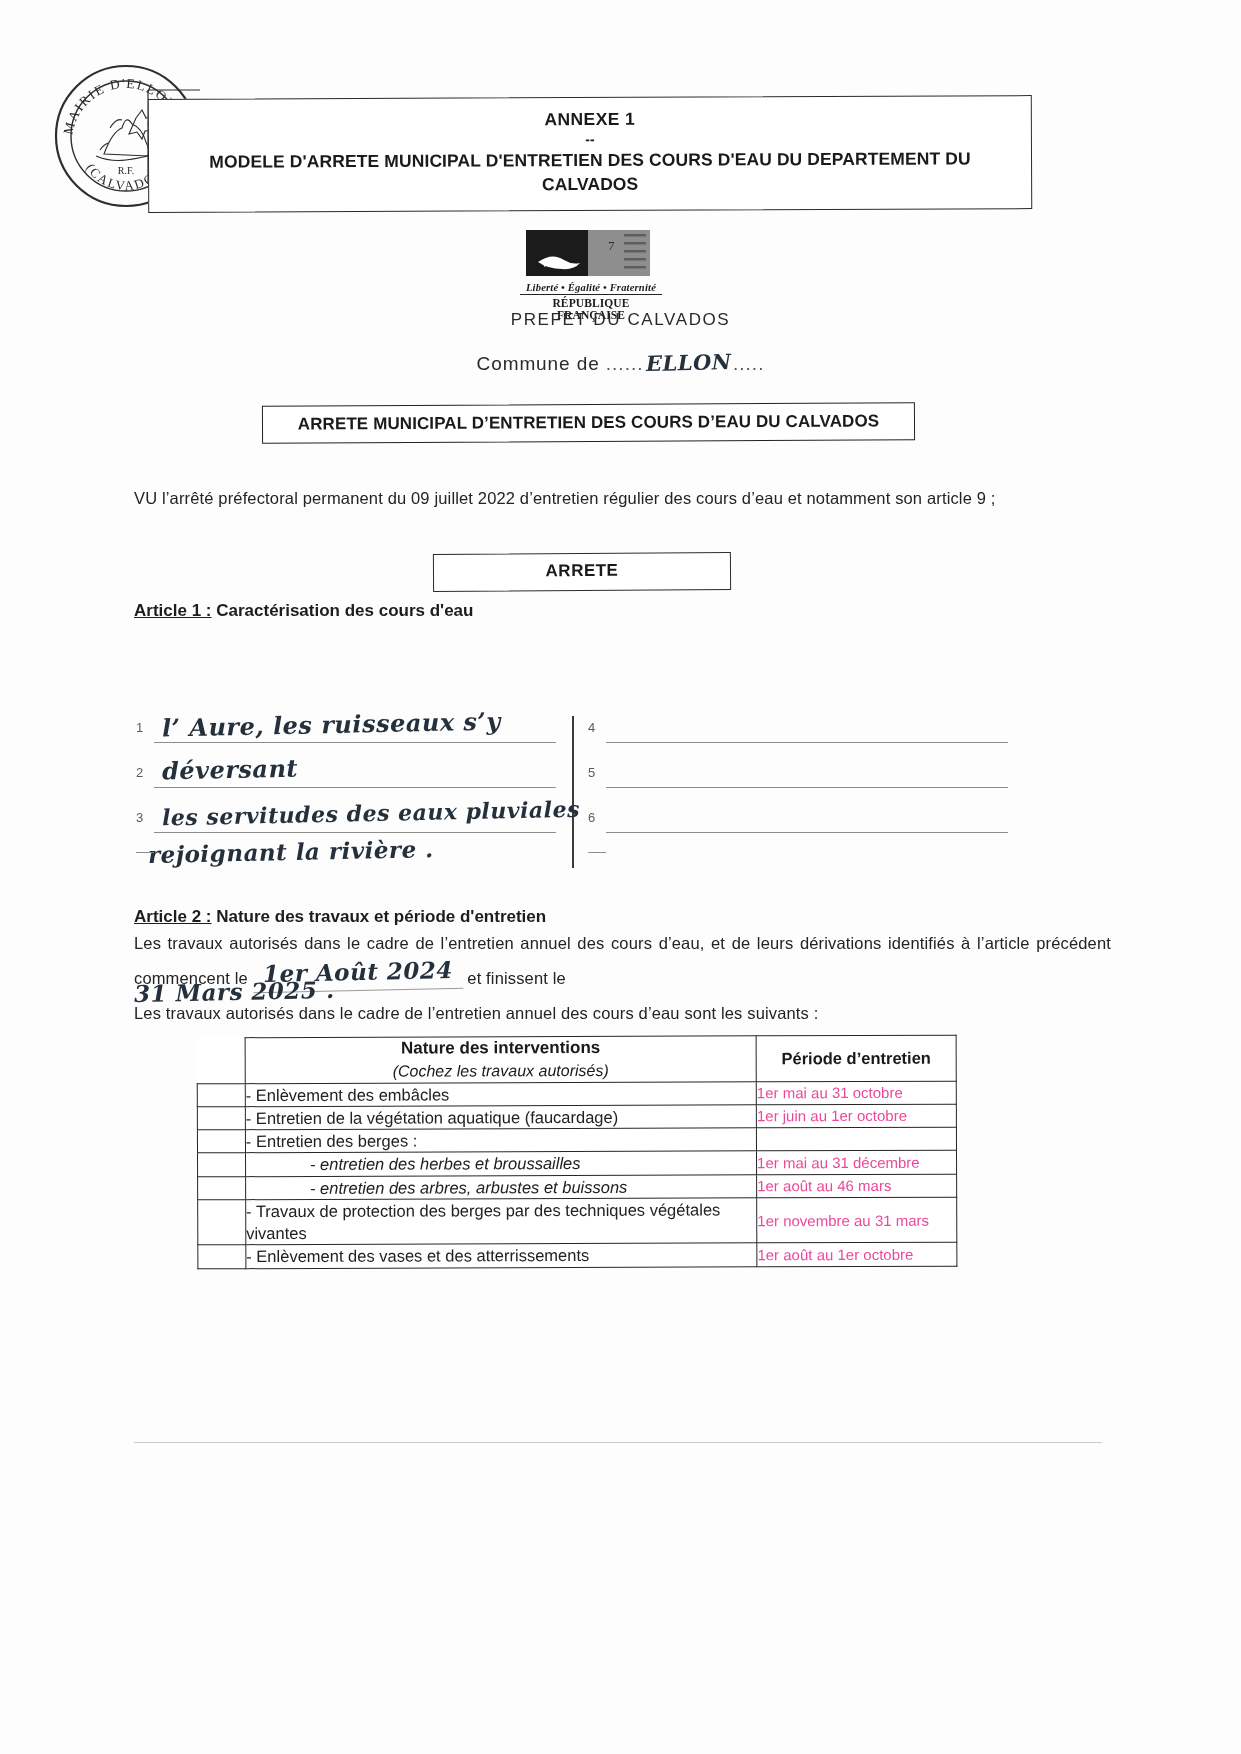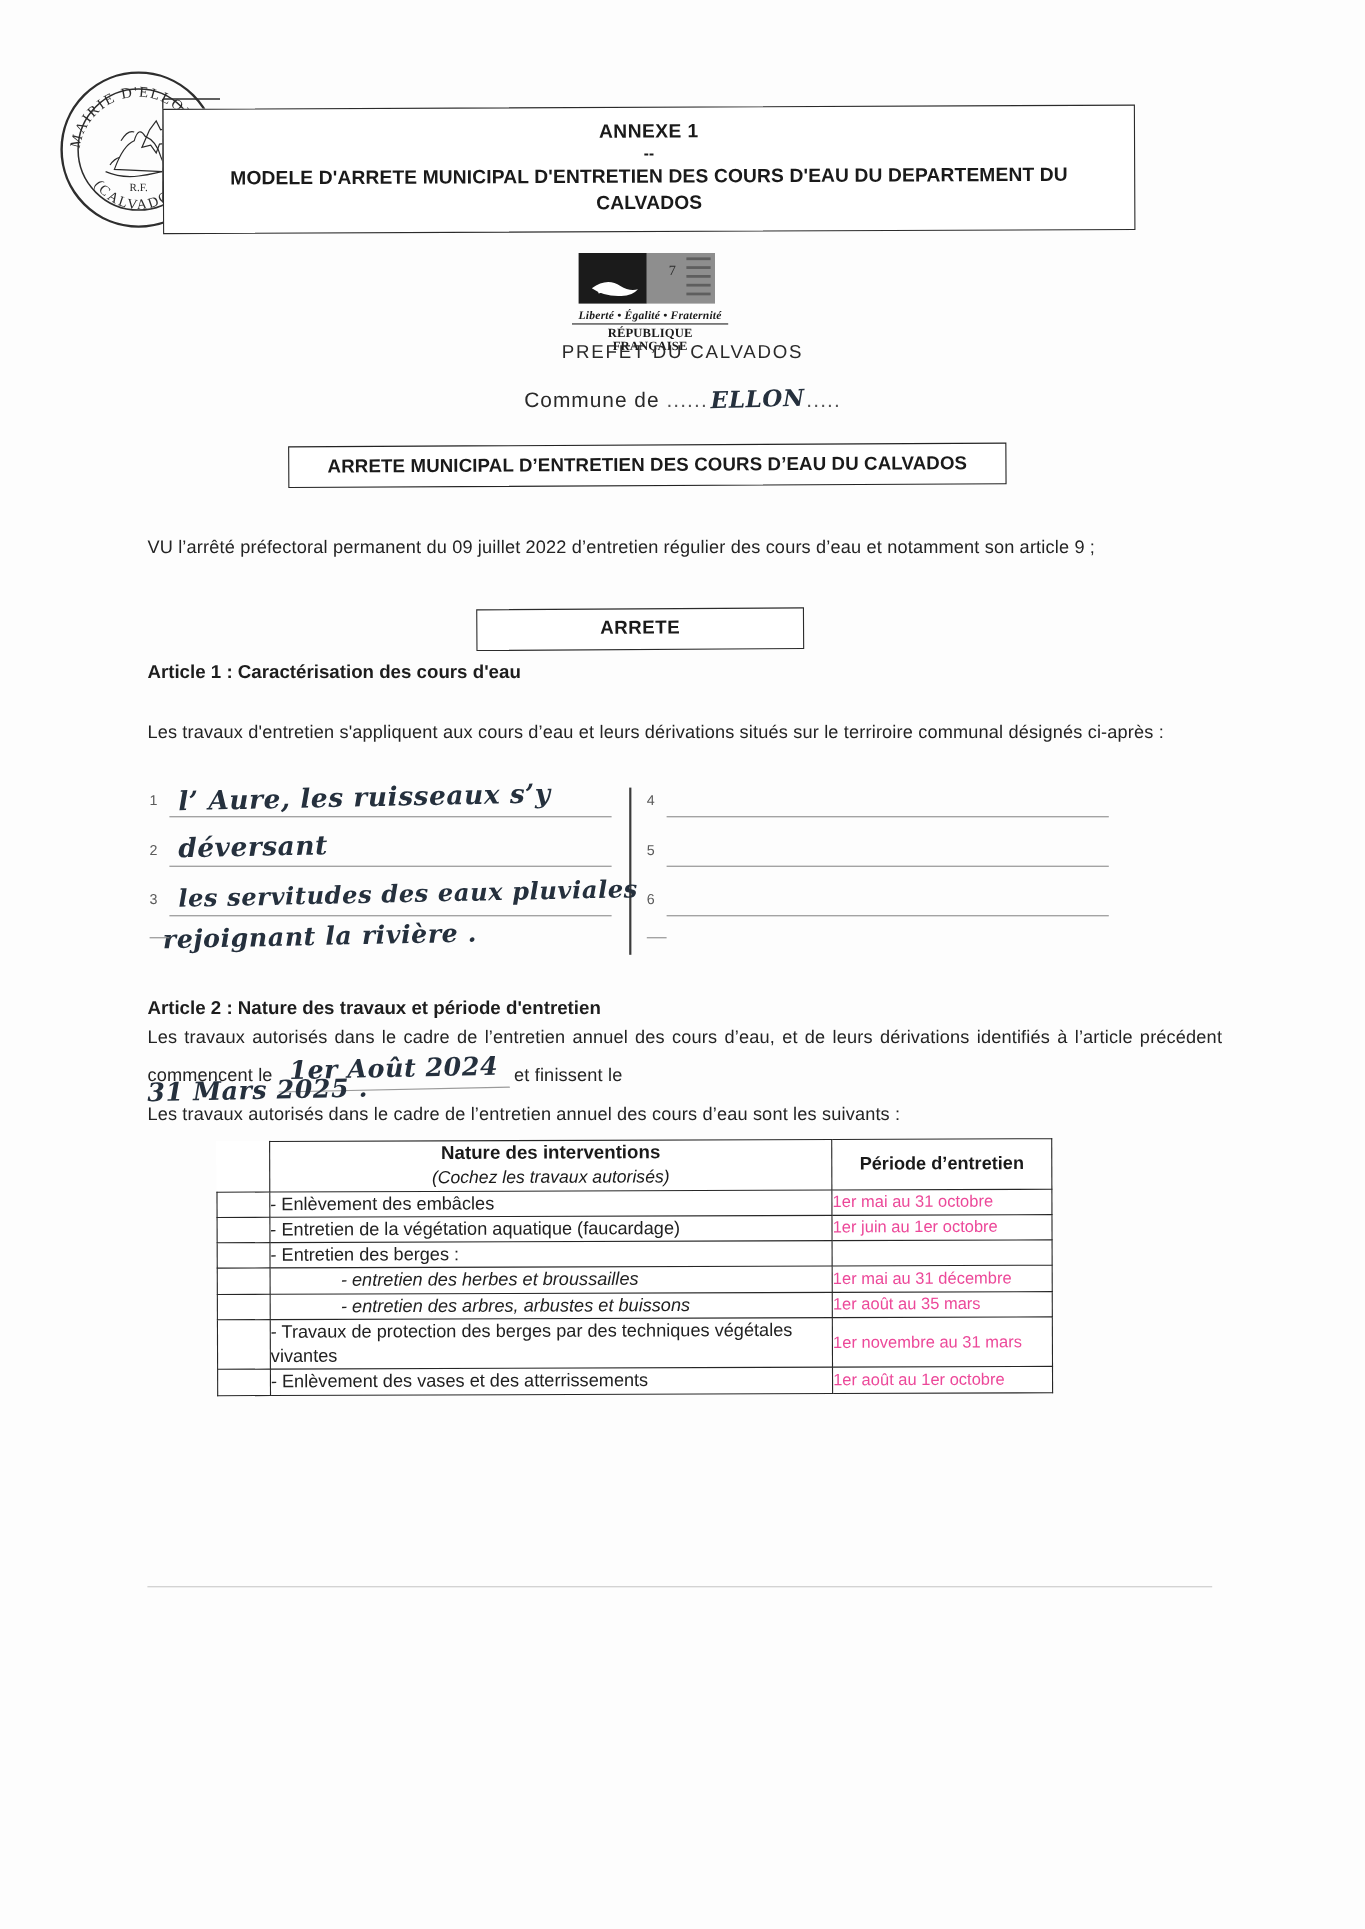--- a/index.html
+++ b/index.html
@@ -176,21 +176,21 @@
     background:#fff;
   }
 
   .article-head {
     position: absolute;
     left: 134px;
     font-size: 17px;
     font-weight: bold;
     color: #1d1d1d;
   }
-  .article-head .u { }
+  .article-head .u { text-decoration: underline; }
 
   
   .hw-block {
     position: absolute;
     left: 136px;
     top: 712px;
     width: 880px;
     height: 160px;
   }
   .hw-col { position: absolute; top: 0; width: 420px; }
@@ -404,21 +404,20 @@
   <div class="para" style="top:485px;">
     <span class="bold">VU</span><span> l’arrêté préfectoral permanent du 09 juillet 2022 d’entretien régulier des cours d’eau et notamment son article 9 ;</span>
   </div>
 
   <div class="arrete-box">ARRETE</div>
 
   <div class="article-head" style="top:601px;">
     <span class="u">Article 1 :</span><span> Caractérisation des cours d'eau</span>
   </div>
 
-  <div class="para" style="top:653px;">Les travaux d'entretien s'appliquent aux cours d’eau et leurs dérivations situés sur le terriroire communal désignés ci-après :</div>
 
   <div class="hw-block">
     <div class="hw-divider"></div>
 
     <div class="hw-col left">
       <div class="hw-row">
         <span class="hw-num">1</span>
         <span class="hw-rule"></span>
         <span class="hand hw-text">l’ Aure, les ruisseaux s’y</span>
       </div>
@@ -504,21 +503,21 @@
           <td class="cell-per"></td>
         </tr>
         <tr>
           <td class="cell-chk"></td>
           <td class="cell-nat indent">- entretien des herbes et broussailles</td>
           <td class="cell-per">1er mai au 31 décembre</td>
         </tr>
         <tr>
           <td class="cell-chk"></td>
           <td class="cell-nat indent">- entretien des arbres, arbustes et buissons</td>
-          <td class="cell-per">1er août au 35 mars</td>
+          <td class="cell-per">1er août au 46 mars</td>
         </tr>
         <tr>
           <td class="cell-chk"></td>
           <td class="cell-nat">- Travaux de protection des berges par des techniques végétales vivantes</td>
           <td class="cell-per">1er novembre au 31 mars</td>
         </tr>
         <tr>
           <td class="cell-chk"></td>
           <td class="cell-nat">- Enlèvement des vases et des atterrissements</td>
           <td class="cell-per">1er août au 1er octobre</td>

